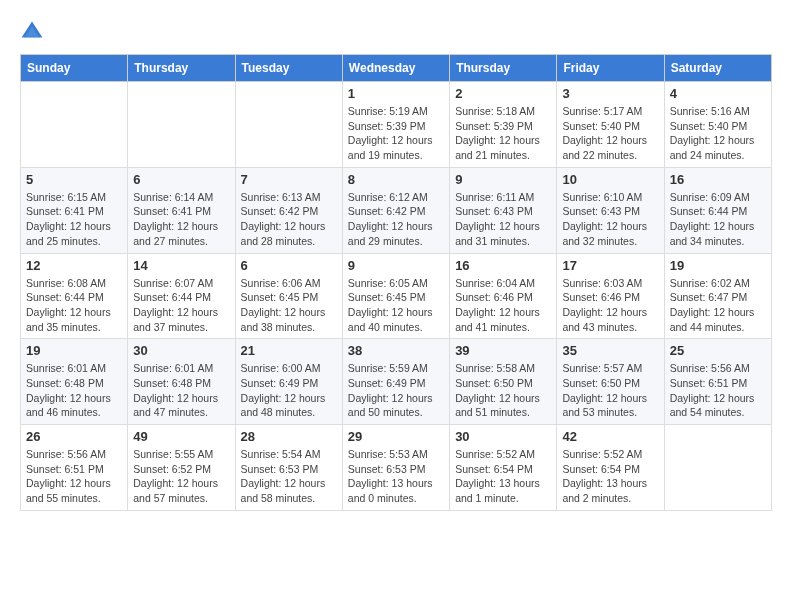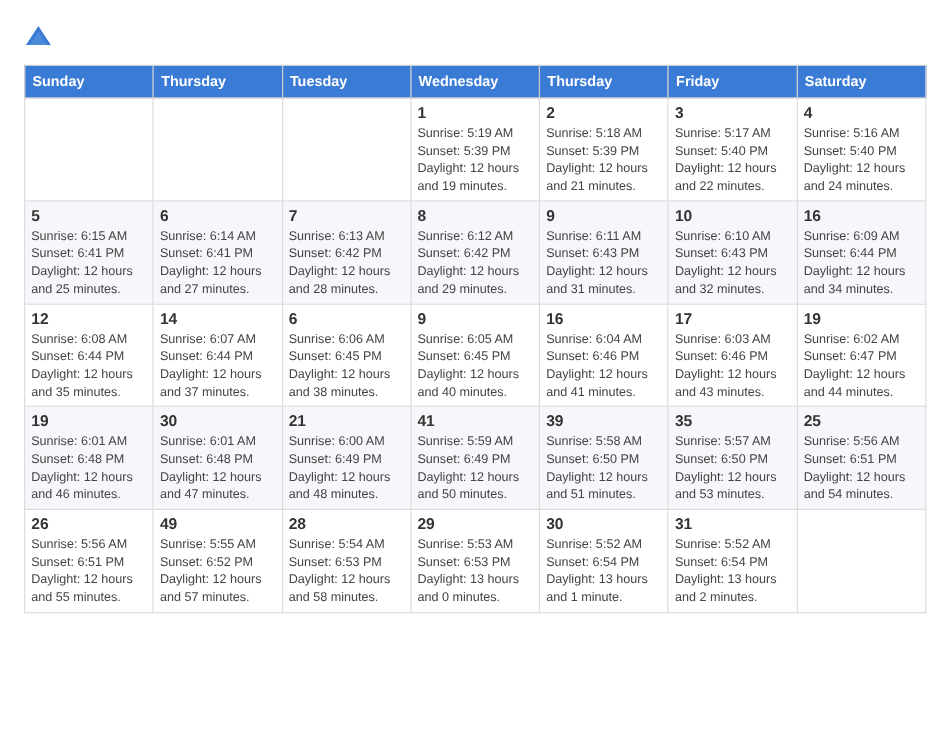--- a/index.html
+++ b/index.html
@@ -200,21 +200,21 @@
         </td>
         <td>
           <div class="day-number">30</div>
           <div class="day-info">Sunrise: 6:01 AM<br>Sunset: 6:48 PM<br>Daylight: 12 hours and 47 minutes.</div>
         </td>
         <td>
           <div class="day-number">21</div>
           <div class="day-info">Sunrise: 6:00 AM<br>Sunset: 6:49 PM<br>Daylight: 12 hours and 48 minutes.</div>
         </td>
         <td>
-          <div class="day-number">41</div>
+          <div class="day-number">38</div>
           <div class="day-info">Sunrise: 5:59 AM<br>Sunset: 6:49 PM<br>Daylight: 12 hours and 50 minutes.</div>
         </td>
         <td>
           <div class="day-number">39</div>
           <div class="day-info">Sunrise: 5:58 AM<br>Sunset: 6:50 PM<br>Daylight: 12 hours and 51 minutes.</div>
         </td>
         <td>
           <div class="day-number">35</div>
           <div class="day-info">Sunrise: 5:57 AM<br>Sunset: 6:50 PM<br>Daylight: 12 hours and 53 minutes.</div>
         </td>
@@ -238,19 +238,19 @@
         </td>
         <td>
           <div class="day-number">29</div>
           <div class="day-info">Sunrise: 5:53 AM<br>Sunset: 6:53 PM<br>Daylight: 13 hours and 0 minutes.</div>
         </td>
         <td>
           <div class="day-number">30</div>
           <div class="day-info">Sunrise: 5:52 AM<br>Sunset: 6:54 PM<br>Daylight: 13 hours and 1 minute.</div>
         </td>
         <td>
-          <div class="day-number">31</div>
+          <div class="day-number">42</div>
           <div class="day-info">Sunrise: 5:52 AM<br>Sunset: 6:54 PM<br>Daylight: 13 hours and 2 minutes.</div>
         </td>
         <td class="empty-cell"></td>
       </tr>
     </tbody>
 </table>
 
 </body></html>

